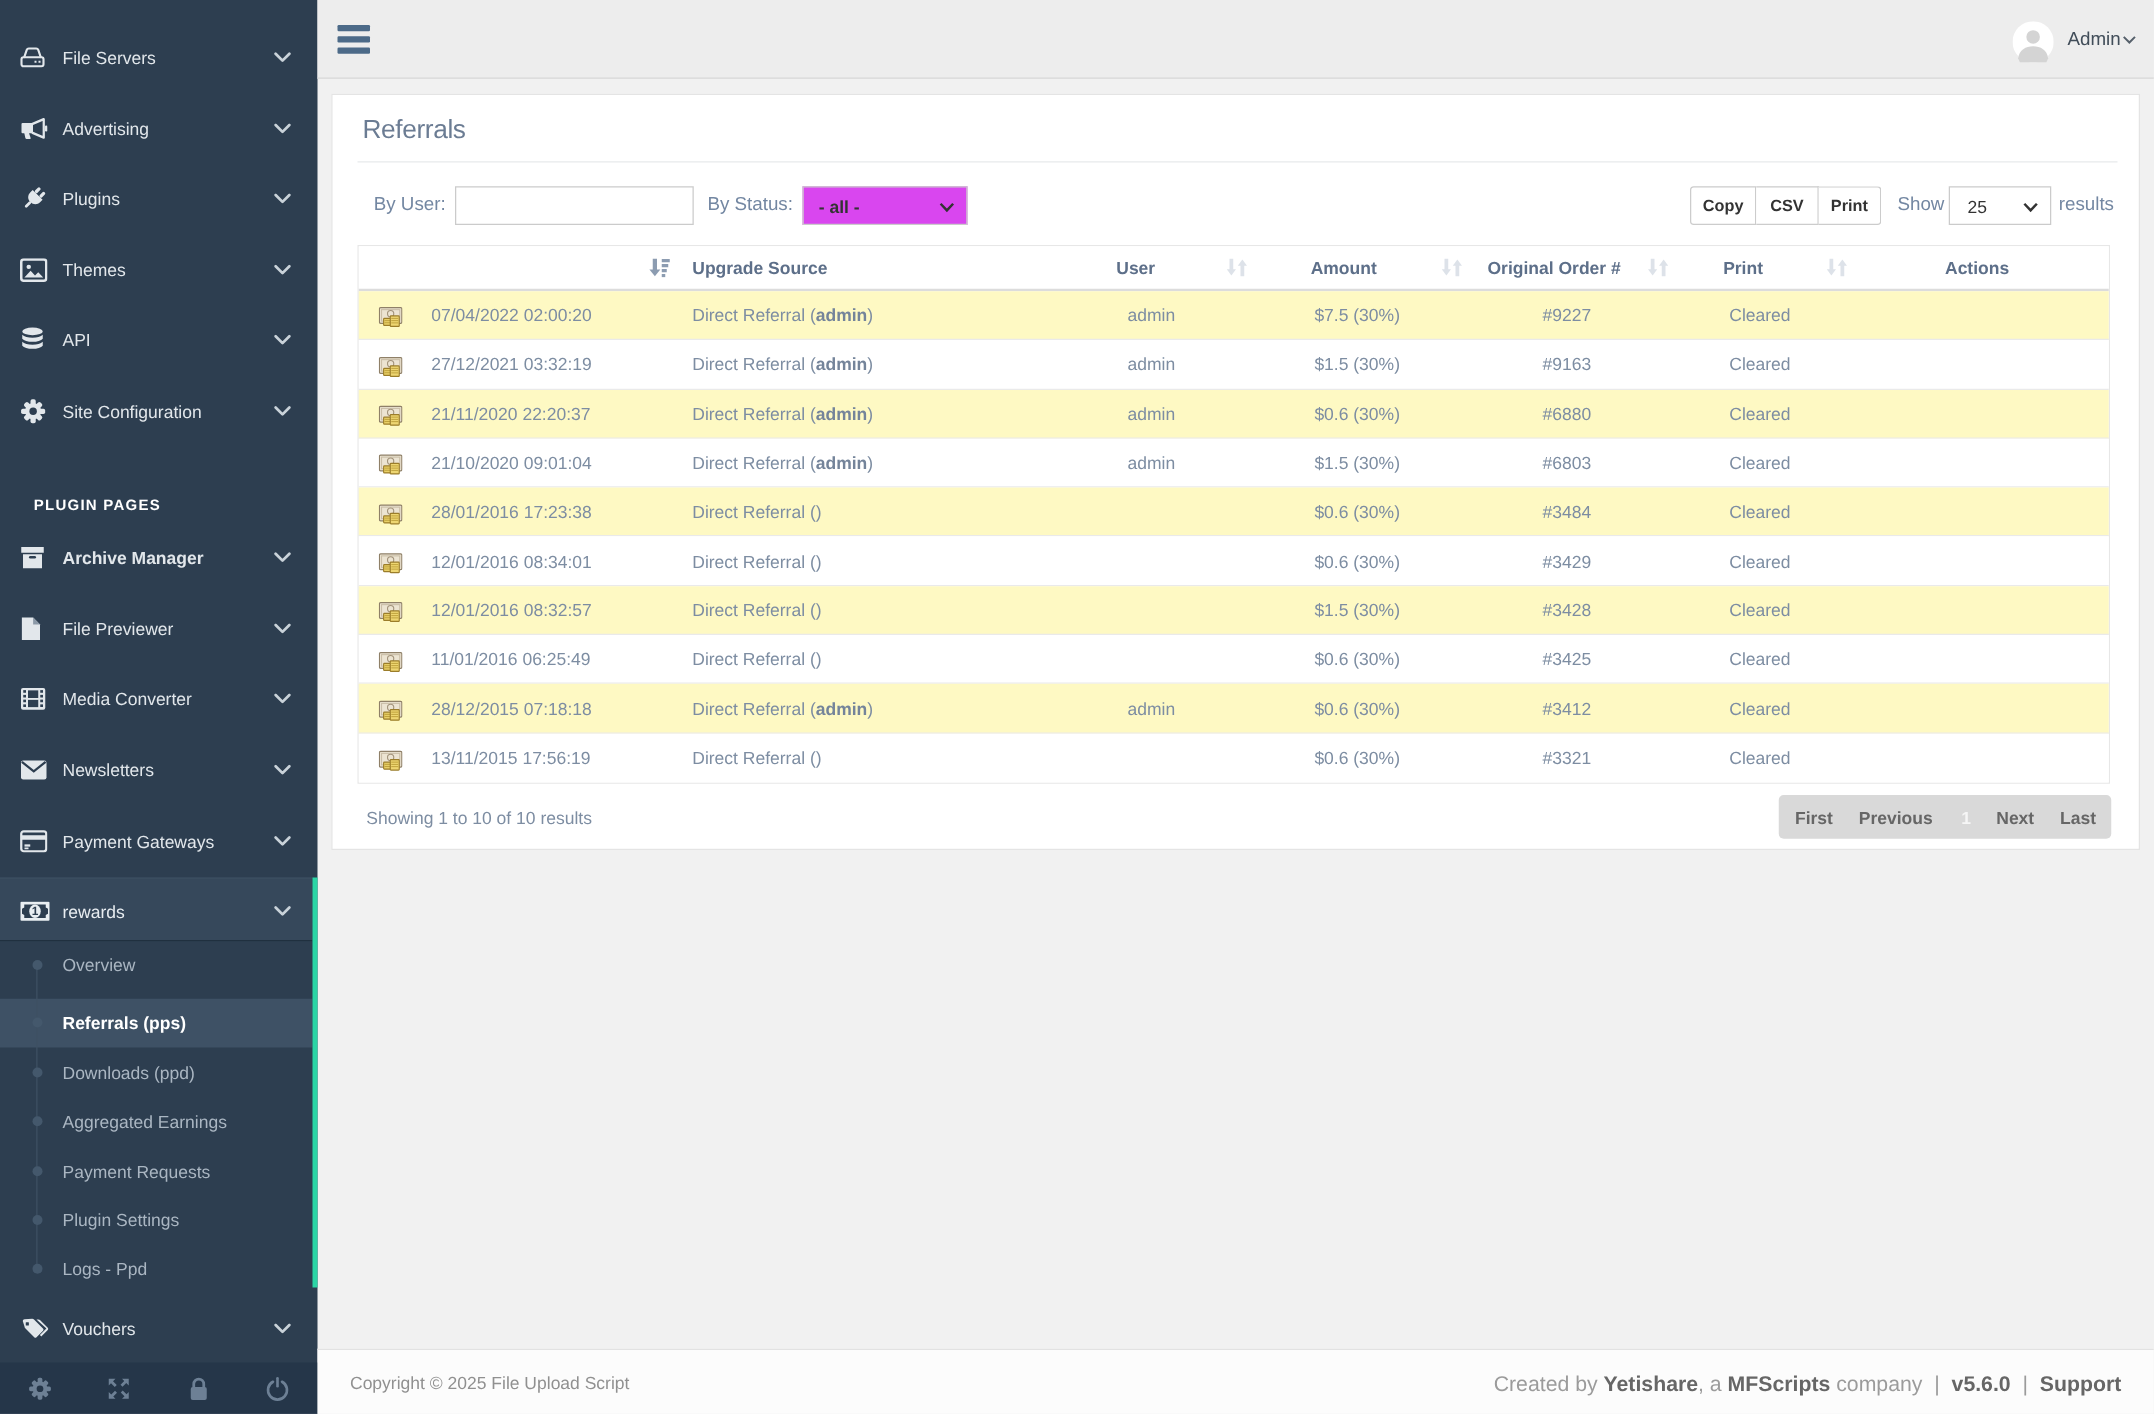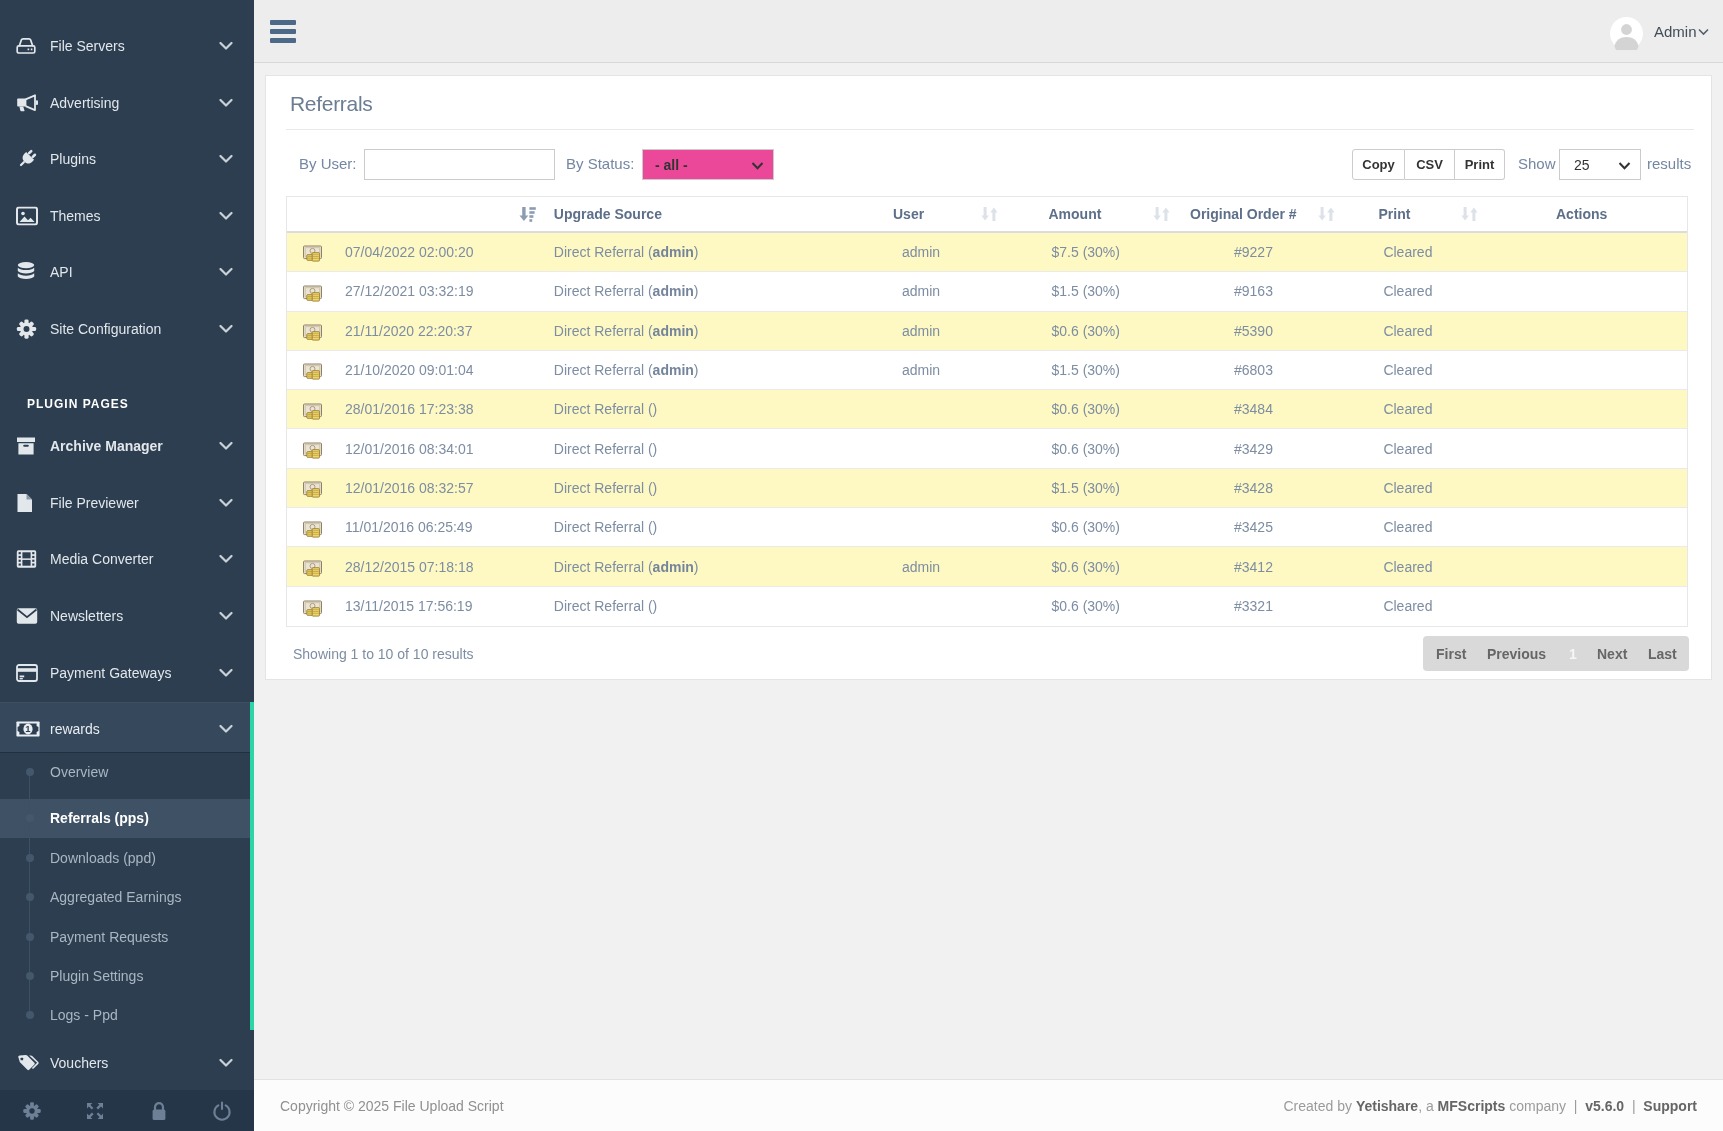--- a/index.html
+++ b/index.html
@@ -29,21 +29,21 @@
 #avatar { position:absolute; left:1356px; top:17px; width:33px; height:33px; line-height:0; }
 #adminchev { position:absolute; left:1444px; top:28px; line-height:0; }
 
 
 #card { position:absolute; left:265px; top:75px; width:1447px; height:605px; background:#fff; border:1px solid #e4e4e4; }
 #cardtitle { position:absolute; left:24px; top:17px; font-size:21px; letter-spacing:-0.3px; color:#6b7c93; line-height:21px; }
 #titlehr { position:absolute; left:20px; top:53px; width:1408px; border-top:1px solid #e7eaec; }
 .flabel { position:absolute; top:80px; font-size:15px; color:#7387a2; line-height:15px; }
 #byuser-in { position:absolute; left:98px; top:73px; width:191px; height:31px; border:1px solid #cbcbcb; background:#fff; }
 select { font-family:"Liberation Sans", sans-serif; }
-#bystatus-sel { position:absolute; left:376px; top:73px; width:132px; height:31px; border:1px solid #cbcbcb; border-radius:0; background:#ec4899; font-size:14px; font-weight:bold; color:#333; padding-left:12px; appearance:none; }
+#bystatus-sel { position:absolute; left:376px; top:73px; width:132px; height:31px; border:1px solid #cbcbcb; border-radius:0; background:#d946ef; font-size:14px; font-weight:bold; color:#333; padding-left:12px; appearance:none; }
 #show-sel { position:absolute; left:1293px; top:73px; width:82px; height:31px; border:1px solid #cbcbcb; border-radius:0; background:#fff; font-size:14px; color:#333; padding-left:14px; appearance:none; }
 .selchev { position:absolute; line-height:0; pointer-events:none; }
 
 #btngrp { position:absolute; left:1086px; top:73px; height:31px; }
 .btn { float:left; height:31px; border:1px solid #ccc; border-left-width:0; background:#fff; font-size:13px; font-weight:bold; color:#333; text-align:center; line-height:29px; }
 .btn.first { border-left-width:1px; border-radius:3px 0 0 3px; }
 .btn.last { border-radius:0 3px 3px 0; }
 
 
 #tbl { position:absolute; left:20px; top:120px; width:1402px; border:1px solid #e7e7e7; background:#fff; }
@@ -57,21 +57,21 @@
 .rowicon { position:absolute; left:16px; top:56%; transform:translateY(-50%); line-height:0; }
 .sorticon { position:absolute; top:50%; transform:translateY(-50%); line-height:0; }
 
 #showing { position:absolute; left:27px; top:570px; font-size:14px; color:#7d8da2; }
 #pager { position:absolute; left:1157px; top:560px; width:266px; height:35px; background:#d9d9d9; border-radius:4px; }
 .pg { position:absolute; top:50%; transform:translateY(-50%); font-size:14px; font-weight:bold; color:#666; }
 
 
 #footer { position:absolute; left:254px; top:1079px; width:1469px; height:52px; background:#fcfcfc; border-top:1px solid #e2e2e2; }
 #copyleft { position:absolute; left:26px; top:18px; font-size:14px; color:#909090; }
-#copyright { position:absolute; right:26px; top:18px; font-size:14px; color:#9b9b9b; }
+#copyright { position:absolute; right:26px; top:18px; font-size:17px; color:#9b9b9b; }
 #copyright b { color:#666; }
 </style>
 </head>
 <body>
 
 <div id="sidebar">
 <div class="mitem" style="top:17.8px;">
       <span class="micon"><svg width="20" height="19" viewBox="0 0 20 19">
           <g fill="none" stroke="#e2e7eb" stroke-width="1.7">
             <path d="M3.2 9.8 L5.4 3.4 Q5.8 2.3 7 2.3 H13 Q14.2 2.3 14.6 3.4 L16.8 9.8"></path>
@@ -444,21 +444,21 @@
               <circle cx="9.5" cy="6.4" r="2.5" fill="none" stroke="#a3947c" stroke-width="0.9"></circle>
               <rect x="3.9" y="10.2" width="5.8" height="5.6" rx="0.6" fill="#e8cf67" stroke="#9b7d2a" stroke-width="0.9"></rect>
               <path d="M4.6 12 h4.4 M4.6 13.7 h4.4" stroke="#bfa23c" stroke-width="0.8" fill="none"></path>
               <rect x="9.2" y="8.2" width="7.2" height="8.4" rx="0.6" fill="#eed672" stroke="#9b7d2a" stroke-width="0.9"></rect>
               <path d="M10 10.2 h5.6 M10 12 h5.6 M10 13.8 h5.6" stroke="#bfa23c" stroke-width="0.8" fill="none"></path>
             </svg></span>
           <span class="cell" style="left:58px;">21/11/2020 22:20:37</span>
           <span class="cell" style="left:266.8px;">Direct Referral (<b>admin</b>)</span>
           <span class="cell" style="left:615px;">admin</span>
           <span class="cell" style="left:764.5px;">$0.6 (30%)</span>
-          <span class="cell" style="left:947px;">#5390</span>
+          <span class="cell" style="left:947px;">#6880</span>
           <span class="cell" style="left:1096.4px;">Cleared</span>
         </div>
 <div class="row">
           <span class="rowicon"><svg width="19" height="19" viewBox="0 0 19 19">
               <rect x="0.5" y="1.5" width="18" height="12.6" rx="1" fill="#ece4d2" stroke="#8f8068" stroke-width="1"></rect>
               <rect x="2.2" y="3.2" width="14.6" height="9.2" fill="none" stroke="#cbbfa8" stroke-width="0.9"></rect>
               <circle cx="9.5" cy="6.4" r="2.5" fill="none" stroke="#a3947c" stroke-width="0.9"></circle>
               <rect x="3.9" y="10.2" width="5.8" height="5.6" rx="0.6" fill="#e8cf67" stroke="#9b7d2a" stroke-width="0.9"></rect>
               <path d="M4.6 12 h4.4 M4.6 13.7 h4.4" stroke="#bfa23c" stroke-width="0.8" fill="none"></path>
               <rect x="9.2" y="8.2" width="7.2" height="8.4" rx="0.6" fill="#eed672" stroke="#9b7d2a" stroke-width="0.9"></rect>

